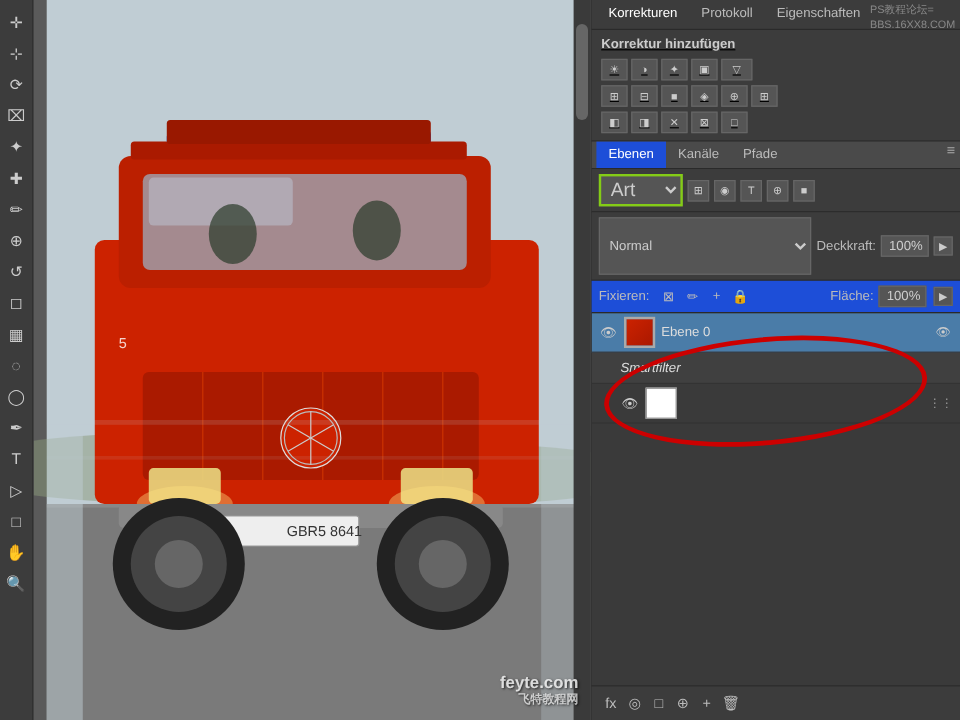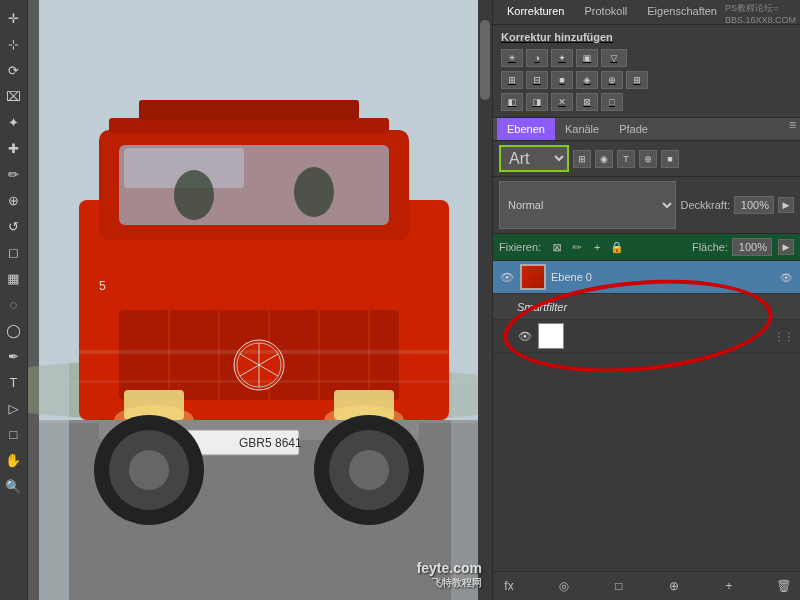--- a/index.html
+++ b/index.html
@@ -157,21 +157,21 @@
 
     .layers-tab {
       padding: 5px 10px;
       color: #bbb;
       font-size: 11px;
       cursor: pointer;
     }
 
     .layers-tab.active {
       color: #fff;
-      background: #8b5cf6;
+      background: #1d4ed8;
     }
 
     
     .layers-controls {
       padding: 4px 6px;
       display: flex;
       gap: 4px;
       align-items: center;
       border-bottom: 1px solid #2a2a2a;
       background: #3c3c3c;
@@ -235,21 +235,21 @@
       text-align: right;
     }
 
     
     .fixieren-row {
       display: flex;
       align-items: center;
       padding: 4px 6px;
       gap: 4px;
       border-bottom: 1px solid #2a2a2a;
-      background: #14532d;
+      background: #1d4ed8;
     }
 
     .fix-label {
       color: #bbb;
       font-size: 11px;
       margin-right: 4px;
     }
 
     .fix-icon {
       width: 16px;
@@ -336,21 +336,20 @@
       position: absolute;
       border: 3px solid #cc0000;
       border-radius: 50%;
       pointer-events: none;
       transform: rotate(-8deg);
     }
 
     
     .layers-bottom {
       display: flex;
-      justify-content: space-between;
       padding: 4px 6px;
       background: #3c3c3c;
       border-top: 1px solid #2a2a2a;
     }
 
     .bottom-icon {
       width: 20px;
       height: 20px;
       display: flex;
       align-items: center;

